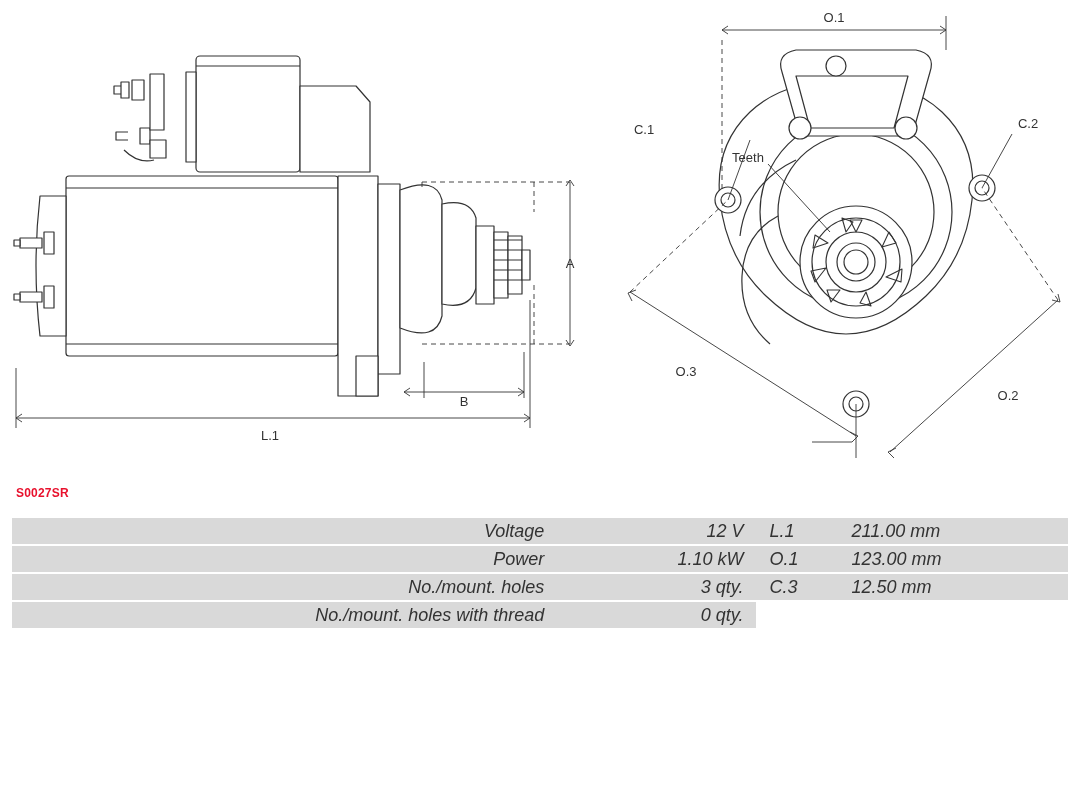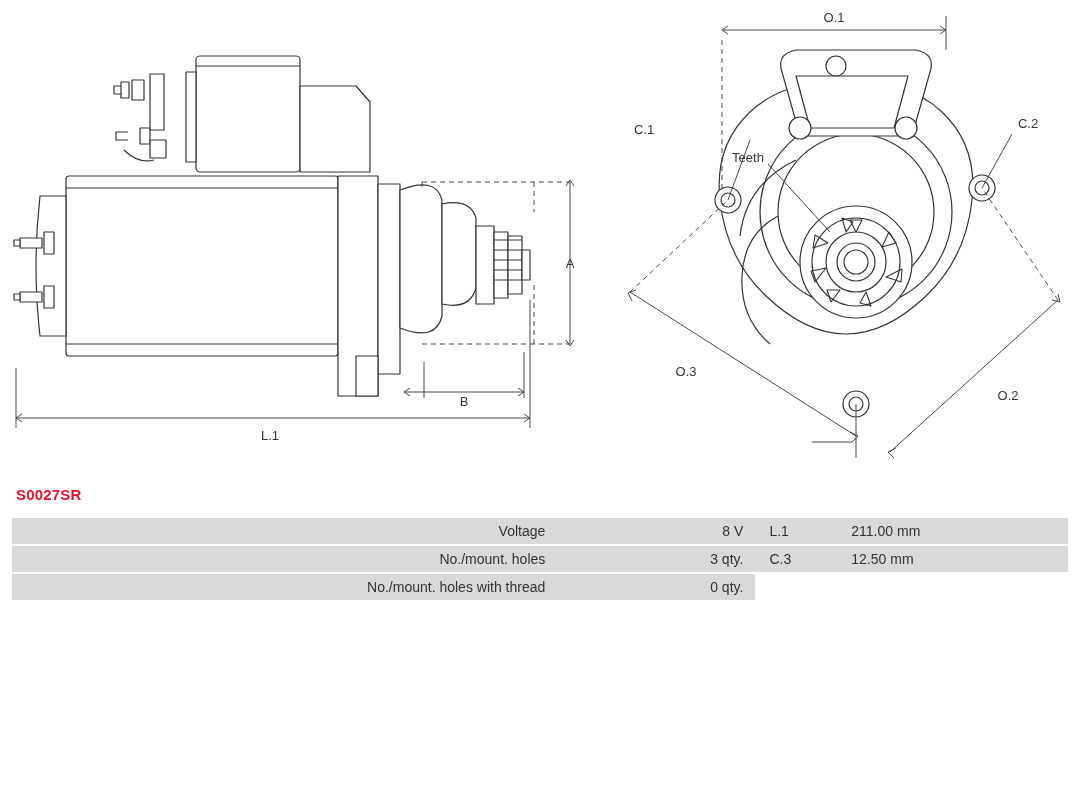--- a/index.html
+++ b/index.html
@@ -12,31 +12,32 @@
   }
   .page{position:relative;width:1080px;height:786px;}
 
   
   .drawings{position:relative;width:1080px;height:470px;}
   .svgwrap{position:absolute;left:0;top:0;}
 
   
   .partno{
     position:absolute;left:16px;top:486px;
-    font-size:15px;font-weight:bold;color:#e8112d;
+    font-size:12px;font-weight:bold;color:#e8112d;
     letter-spacing:.2px;
   }
 
   
   .spectable{
     position:absolute;left:12px;top:516px;
     width:1056px;
     border-collapse:separate;
     border-spacing:0 2px;
-    font-size:14px;
+    font-size:18px;
+    font-style:italic;
   }
   .spectable td{
     background:#d9d9d9;
     height:26px;
     padding:0 12px;
     vertical-align:middle;
     color:#333;
     white-space:nowrap;
   }
   td.lbl{text-align:right;width:560px;}
@@ -224,23 +225,29 @@
       <text x="148" y="162" text-anchor="middle">Teeth</text>
     </svg>
   </div>
 
   <div class="partno">S0027SR</div>
 
   <table class="spectable">
     <tbody>
       <tr>
         <td class="lbl">Voltage</td>
-        <td class="val">8 V</td>
+        <td class="val">12 V</td>
         <td class="lbl2">L.1</td>
         <td class="val2">211.00 mm</td>
+      </tr>
+      <tr>
+        <td class="lbl">Power</td>
+        <td class="val">1.10 kW</td>
+        <td class="lbl2">O.1</td>
+        <td class="val2">123.00 mm</td>
       </tr>
       <tr>
         <td class="lbl">No./mount. holes</td>
         <td class="val">3 qty.</td>
         <td class="lbl2">C.3</td>
         <td class="val2">12.50 mm</td>
       </tr>
       <tr>
         <td class="lbl">No./mount. holes with thread</td>
         <td class="val">0 qty.</td>

